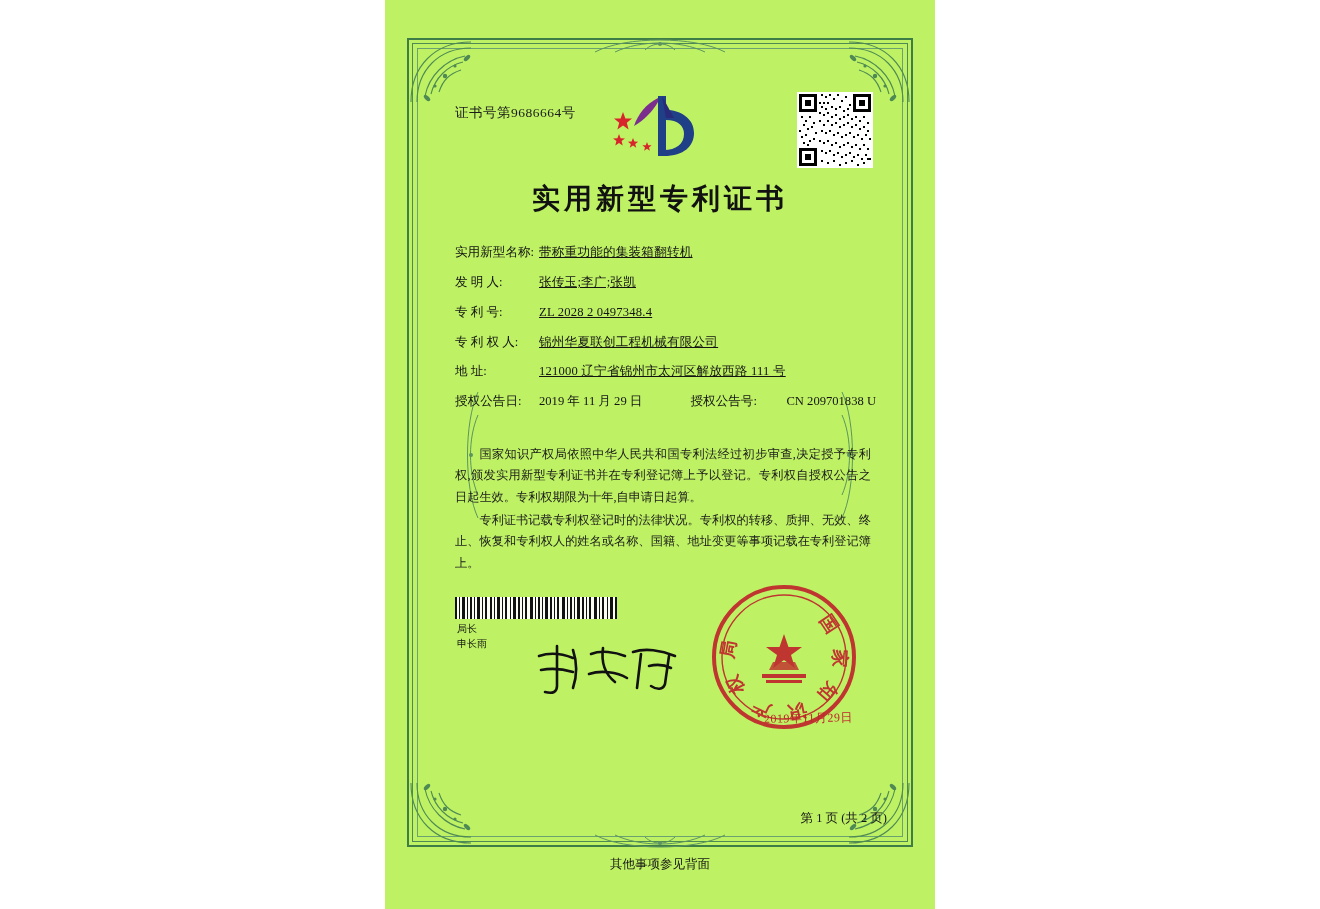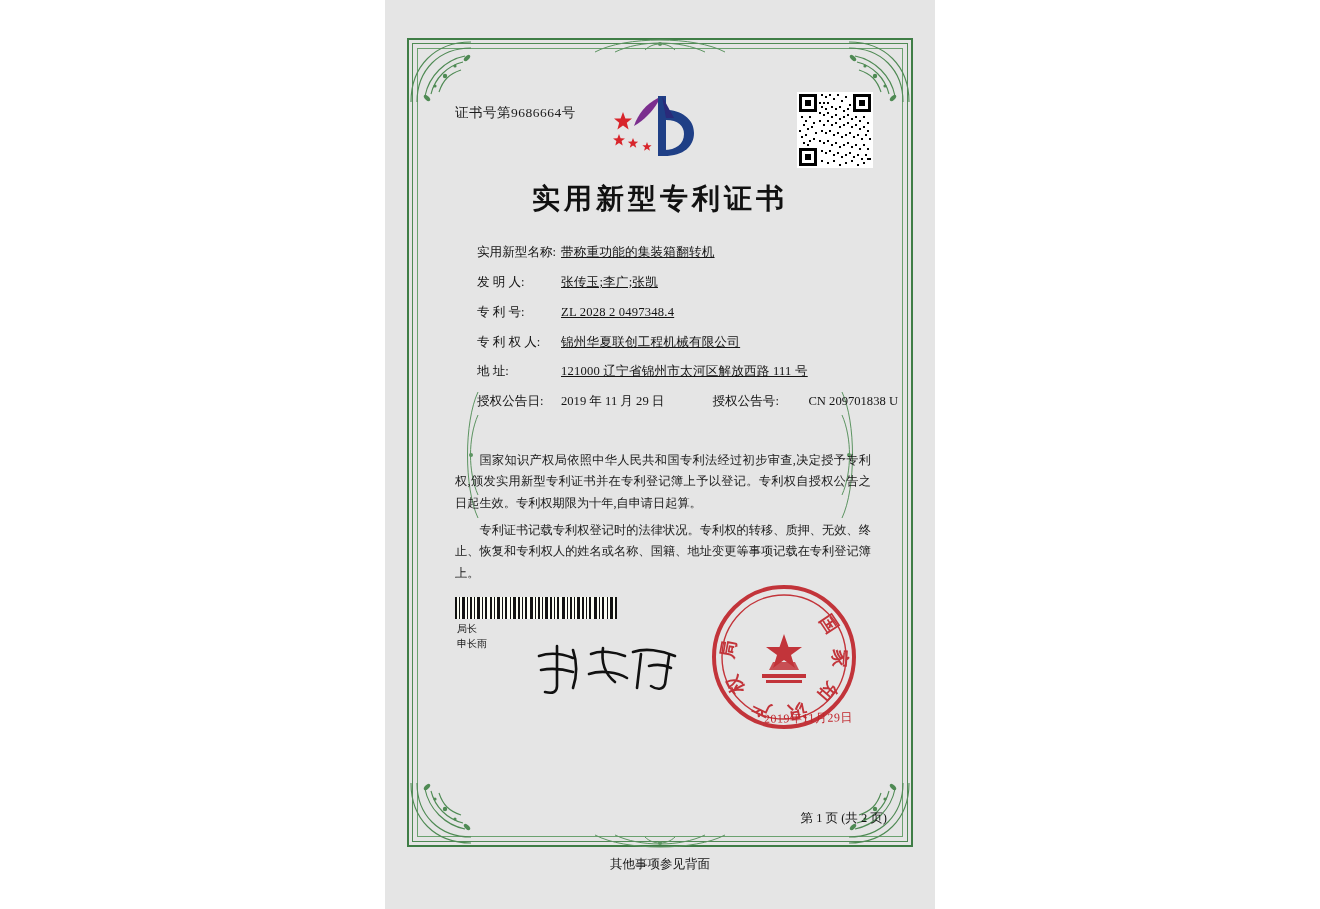--- a/index.html
+++ b/index.html
@@ -14,21 +14,21 @@
     overflow: hidden;
   }
 
   
   #certificate-page {
     position: absolute;
     left: 385px;
     top: 0px;
     width: 550px;
     height: 909px;
-    background: #e5e5e5;
+    background: #bef264;
   }
 
   
   .border-outer {
     position: absolute;
     left: 22px;
     top: 38px;
     right: 22px;
     bottom: 62px;
     border: 2px solid #3f7d46;
@@ -127,21 +127,20 @@
     right: 10px;
     top: 182px;
     font-size: 12.6px;
     color: #141414;
   }
   .field-row {
     display: flex;
     align-items: center;
     margin-bottom: 13.5px;
     line-height: 1.3;
-    margin-left: 22px;
   }
   .field-label {
     width: 84px;
     flex: none;
     white-space: pre;
     letter-spacing: 0px;
   }
   .field-value {
     flex: 1;
     letter-spacing: 0.2px;
@@ -162,21 +161,21 @@
     position: absolute;
     left: 22px;
     right: 16px;
     top: 382px;
     font-size: 12.2px;
     line-height: 1.75;
     color: #1a1a1a;
     text-align: justify;
   }
   .paragraphs p {
-    margin: 6px 0 2px 0;
+    margin: 0 0 2px 0;
     text-indent: 2em;
   }
 
   
   .barcode {
     position: absolute;
     left: 22px;
     top: 535px;
     width: 162px;
     height: 22px;

